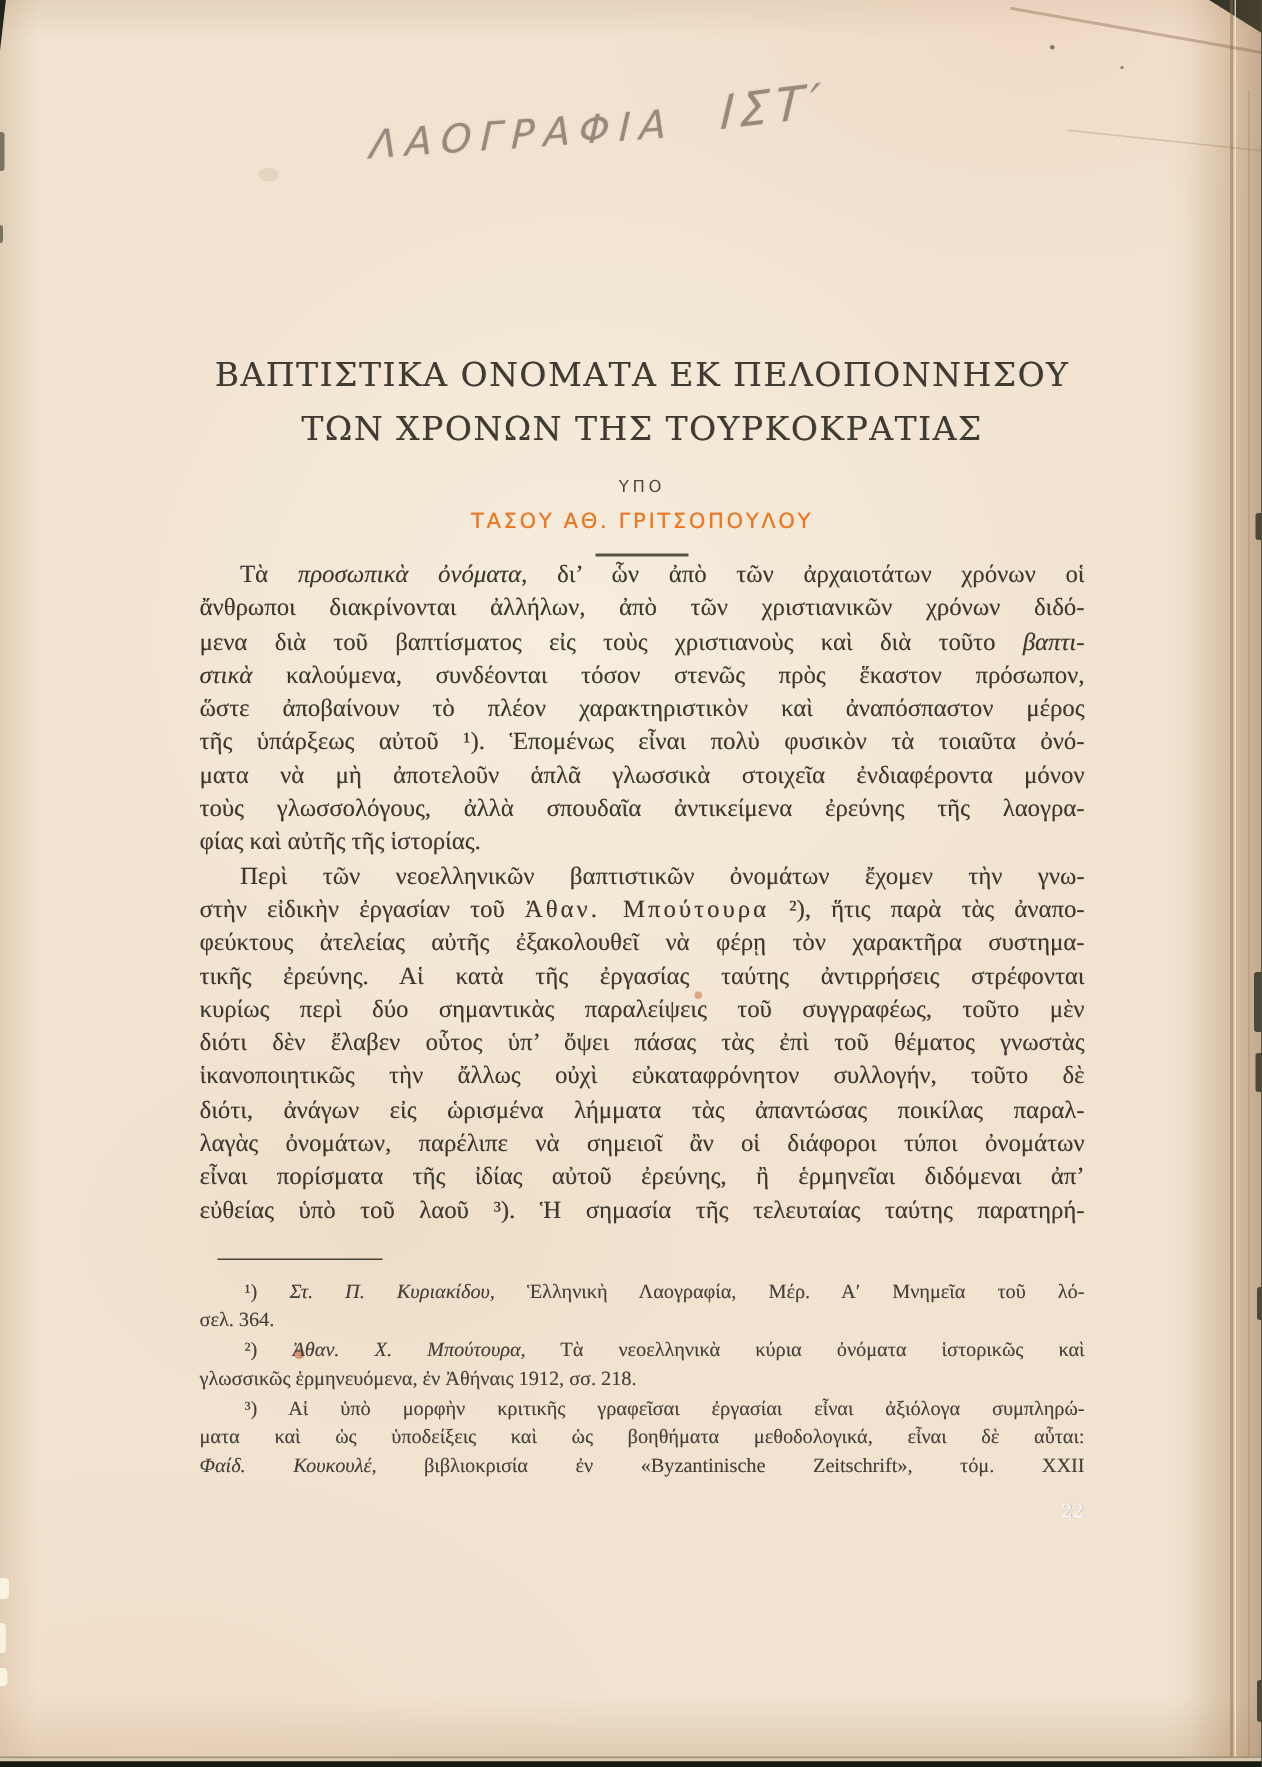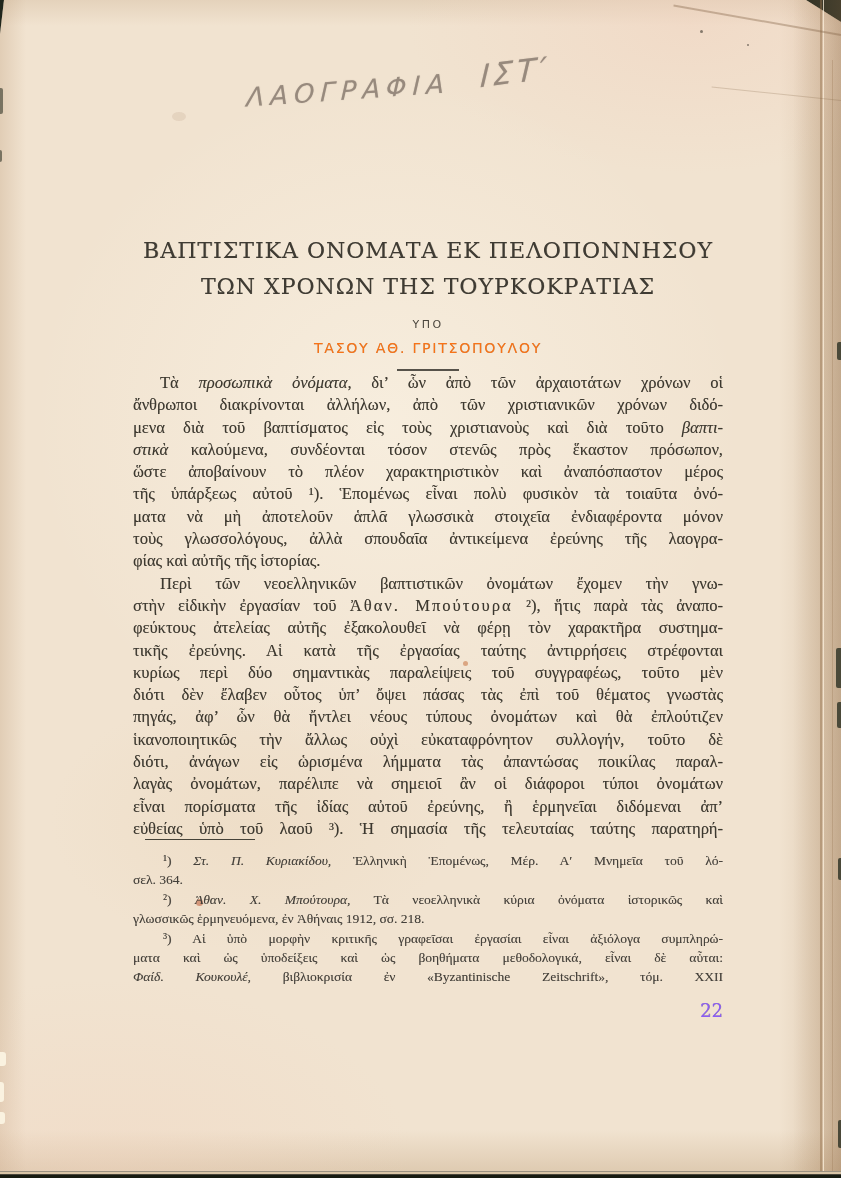--- a/index.html
+++ b/index.html
@@ -78,21 +78,21 @@
   .tline.flush{text-align-last:left;}
   .tline.indent{text-indent:27px;}
   .it{font-style:italic;}
   .sp{letter-spacing:2px;}
   
   .fn-sep{position:absolute;left:145px;top:839px;width:110px;height:0;border-top:1.5px solid #454238;}
   .footnotes{position:absolute;left:133px;top:851px;width:590px;color:#44403a;
     font-size:13.5px;line-height:19.4px;text-shadow:0.2px 0.2px 0 rgba(68,64,58,0.35);}
   .footnotes .tline.indent{text-indent:30px;}
   .page-number{position:absolute;left:133px;top:1000px;width:590px;text-align:right;
-    font-size:18px;color:#8b5cf6;text-shadow:0.3px 0.3px 0 rgba(62,58,50,0.45);}
+    font-size:12px;color:#ffffff;text-shadow:0.3px 0.3px 0 rgba(62,58,50,0.45);}
 </style>
 </head>
 <body>
 
 <div class="scan">
   <div class="paper"></div>
 
   <div class="fore-edge"></div>
   <div class="edge-line-a"></div>
   <div class="edge-line-b"></div>
@@ -140,31 +140,30 @@
       <div class="tline"><span>τῆς ὑπάρξεως αὐτοῦ ¹). Ἑπομένως εἶναι πολὺ φυσικὸν τὰ τοιαῦτα ὀνό-</span></div>
       <div class="tline"><span>ματα νὰ μὴ ἀποτελοῦν ἁπλᾶ γλωσσικὰ στοιχεῖα ἐνδιαφέροντα μόνον</span></div>
       <div class="tline"><span>τοὺς γλωσσολόγους, ἀλλὰ σπουδαῖα ἀντικείμενα ἐρεύνης τῆς λαογρα-</span></div>
       <div class="tline flush"><span>φίας καὶ αὐτῆς τῆς ἱστορίας.</span></div>
       <div class="tline indent"><span>Περὶ τῶν νεοελληνικῶν βαπτιστικῶν ὀνομάτων ἔχομεν τὴν γνω-</span></div>
       <div class="tline"><span>στὴν εἰδικὴν ἐργασίαν τοῦ </span><span class="sp">Ἀθαν. Μπούτουρα</span><span> ²), ἥτις παρὰ τὰς ἀναπο-</span></div>
       <div class="tline"><span>φεύκτους ἀτελείας αὐτῆς ἐξακολουθεῖ νὰ φέρῃ τὸν χαρακτῆρα συστημα-</span></div>
       <div class="tline"><span>τικῆς ἐρεύνης. Αἱ κατὰ τῆς ἐργασίας ταύτης ἀντιρρήσεις στρέφονται</span></div>
       <div class="tline"><span>κυρίως περὶ δύο σημαντικὰς παραλείψεις τοῦ συγγραφέως, τοῦτο μὲν</span></div>
       <div class="tline"><span>διότι δὲν ἔλαβεν οὗτος ὑπ’ ὄψει πάσας τὰς ἐπὶ τοῦ θέματος γνωστὰς</span></div>
-      <div class="tline"><span>πηγάς, ἀφ’ ὧν θὰ ἤντλει νέους τύπους ὀνομάτων καὶ θὰ ἐπλούτιζεν</span></div>
       <div class="tline"><span>ἱκανοποιητικῶς τὴν ἄλλως οὐχὶ εὐκαταφρόνητον συλλογήν, τοῦτο δὲ</span></div>
       <div class="tline"><span>διότι, ἀνάγων εἰς ὡρισμένα λήμματα τὰς ἀπαντώσας ποικίλας παραλ-</span></div>
       <div class="tline"><span>λαγὰς ὀνομάτων, παρέλιπε νὰ σημειοῖ ἂν οἱ διάφοροι τύποι ὀνομάτων</span></div>
       <div class="tline"><span>εἶναι πορίσματα τῆς ἰδίας αὐτοῦ ἐρεύνης, ἢ ἑρμηνεῖαι διδόμεναι ἀπ’</span></div>
       <div class="tline"><span>εὐθείας ὑπὸ τοῦ λαοῦ ³). Ἡ σημασία τῆς τελευταίας ταύτης παρατηρή-</span></div>
     </div>
 
   <div class="fn-sep"></div>
   <div class="footnotes">
-      <div class="tline indent"><span>¹) </span><span class="it">Στ. Π. Κυριακίδου,</span><span> Ἑλληνικὴ Ἑπομένως, Μέρ. Α′ Μνημεῖα τοῦ λό-</span></div>
+      <div class="tline indent"><span>¹) </span><span class="it">Στ. Π. Κυριακίδου,</span><span> Ἑλληνικὴ Λαογραφία, Μέρ. Α′ Μνημεῖα τοῦ λό-</span></div>
       <div class="tline flush"><span>σελ. 364.</span></div>
       <div class="tline indent"><span>²) </span><span class="it">Ἀθαν. Χ. Μπούτουρα,</span><span> Τὰ νεοελληνικὰ κύρια ὀνόματα ἱστορικῶς καὶ</span></div>
       <div class="tline flush"><span>γλωσσικῶς ἑρμηνευόμενα, ἐν Ἀθήναις 1912, σσ. 218.</span></div>
       <div class="tline indent"><span>³) Αἱ ὑπὸ μορφὴν κριτικῆς γραφεῖσαι ἐργασίαι εἶναι ἀξιόλογα συμπληρώ-</span></div>
       <div class="tline"><span>ματα καὶ ὡς ὑποδείξεις καὶ ὡς βοηθήματα μεθοδολογικά, εἶναι δὲ αὗται:</span></div>
       <div class="tline"><span class="it">Φαίδ. Κουκουλέ,</span><span> βιβλιοκρισία ἐν «Byzantinische Zeitschrift», τόμ. XXII</span></div>
     </div>
 
   <div class="page-number">22</div>
 </div>

